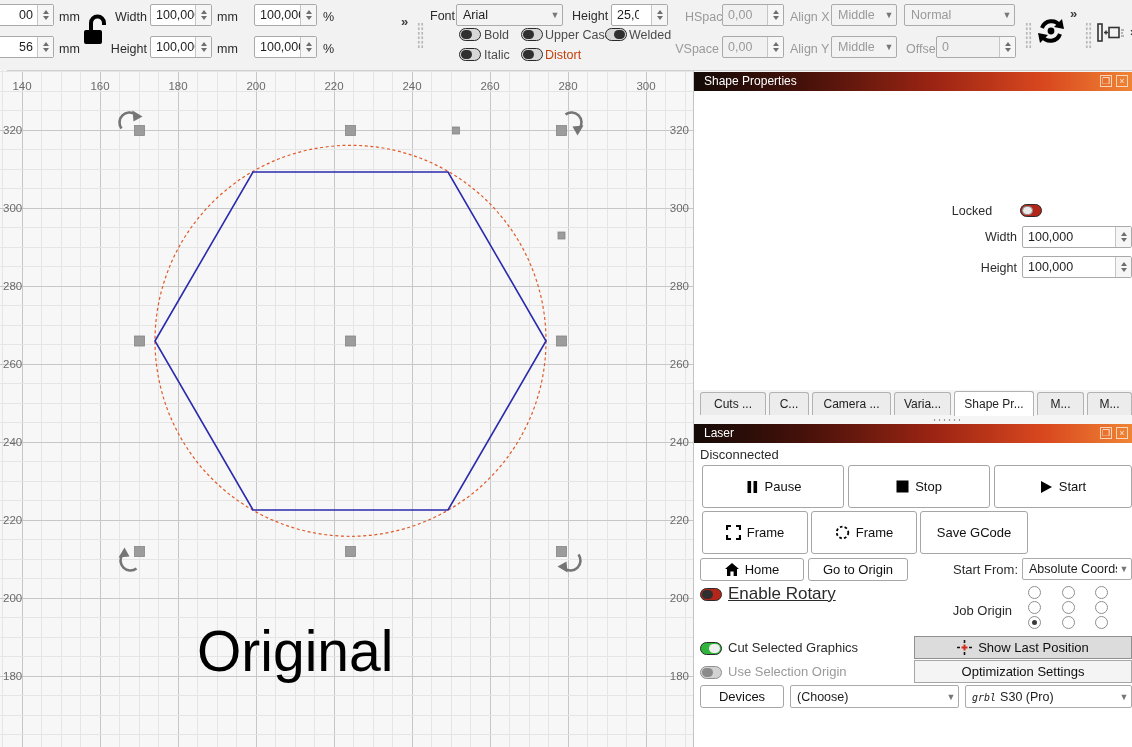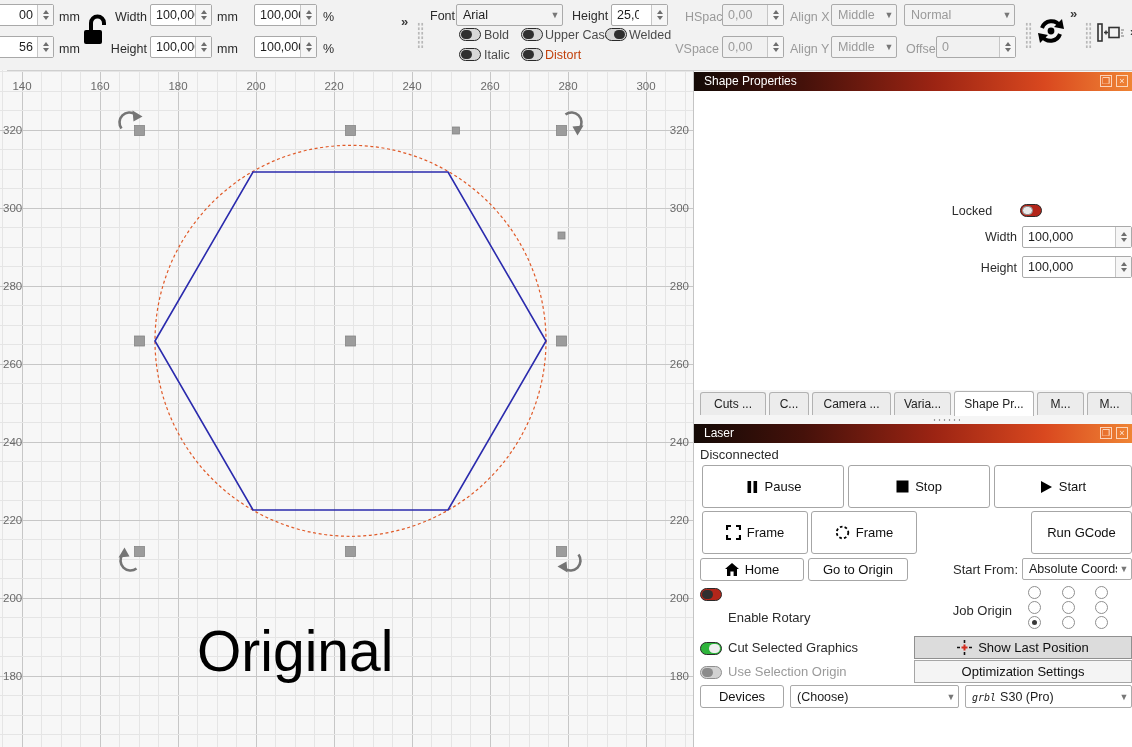--- a/index.html
+++ b/index.html
@@ -425,43 +425,43 @@
         <path d="M1 5 V1 H5 M10 1 H14 V5 M14 10 V14 H10 M5 14 H1 V10" fill="none" stroke="#000" stroke-width="2.2"></path>
       </svg>
     <span>Frame</span>
   </div>
   <div class="btn" style="left:811px;top:511px;width:106px;height:43px;z-index:2;">
     <svg class="ic" width="15" height="15" viewBox="0 0 15 15">
         <circle cx="7.5" cy="7.5" r="5.8" fill="none" stroke="#000" stroke-width="1.8" stroke-dasharray="2.6 2.2"></circle>
       </svg>
     <span>Frame</span>
   </div>
-  <div class="btn" style="left:1031px;top:511px;width:101px;height:43px;z-index:2;">
-    <span>Run GCode</span>
+  <div class="btn" style="left:920px;top:511px;width:108px;height:43px;z-index:2;">
+    <span>Save GCode</span>
   </div>
 
   <div class="btn" style="left:700px;top:558px;width:104px;height:23px;z-index:2;">
     <svg class="ic" width="14" height="13" viewBox="0 0 14 13">
         <path d="M7 0 L14 6 H12 V13 H8.6 V8.6 H5.4 V13 H2 V6 H0 Z" fill="#000"></path>
       </svg>
     <span>Home</span>
   </div>
   <div class="btn" style="left:808px;top:558px;width:100px;height:23px;z-index:2;">
     <span>Go to Origin</span>
   </div>
   <span class="lbl" style="left:938px;top:562px;width:80px;text-align:right;position:absolute;z-index:2;font-size:13px;">Start From:</span>
   <div class="combo white" style="left:1022px;top:558px;width:110px;position:absolute;z-index:2;">
     <span class="v">Absolute Coords</span>
       <span class="car">▼</span>
   </div>
 
   <span class="tg red" style="left:700px;top:588px;position:absolute;z-index:2;">
       <i></i>
     </span>
-  <span class="lbl" style="left:728px;top:610px;position:absolute;z-index:2;font-size:13px;">Enable Rotary</span>
+  <span class="lbl" style="left:728px;top:584px;position:absolute;z-index:2;font-size:17px;text-decoration:underline;">Enable Rotary</span>
   <span class="lbl" style="left:932px;top:603px;width:80px;text-align:right;position:absolute;z-index:2;font-size:13px;">Job Origin</span>
   <div id="jobgrid">
       <span class="rad" style="left: 1028px; top: 586px; z-index: 2;"></span>
       <span class="rad" style="left: 1061.5px; top: 586px; z-index: 2;"></span>
       <span class="rad" style="left: 1095px; top: 586px; z-index: 2;"></span>
       <span class="rad" style="left: 1028px; top: 601px; z-index: 2;"></span>
       <span class="rad" style="left: 1061.5px; top: 601px; z-index: 2;"></span>
       <span class="rad" style="left: 1095px; top: 601px; z-index: 2;"></span>
       <span class="rad sel" style="left: 1028px; top: 616px; z-index: 2;"></span>
       <span class="rad" style="left: 1061.5px; top: 616px; z-index: 2;"></span>

